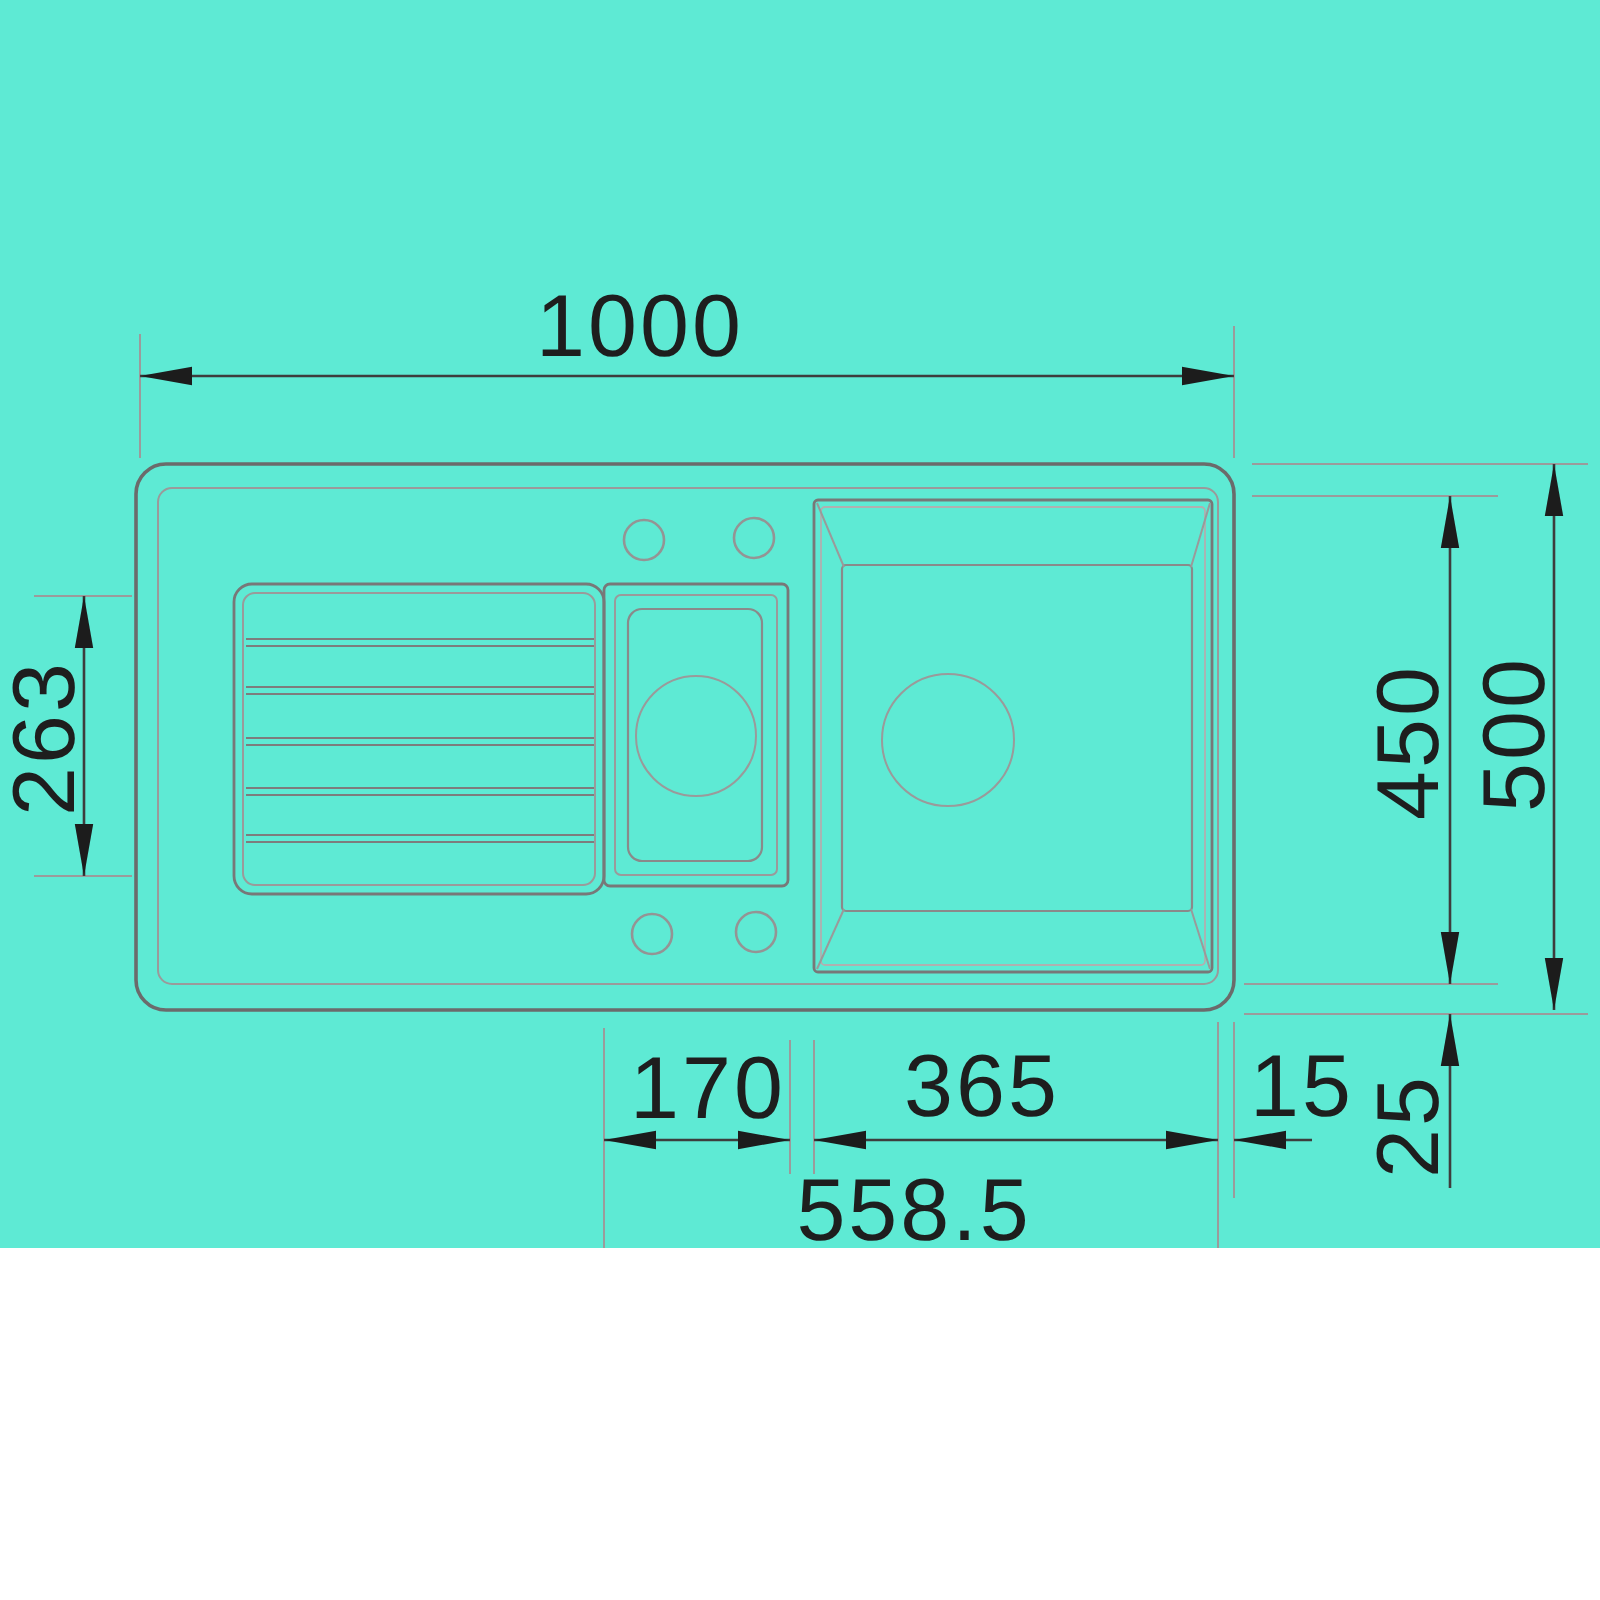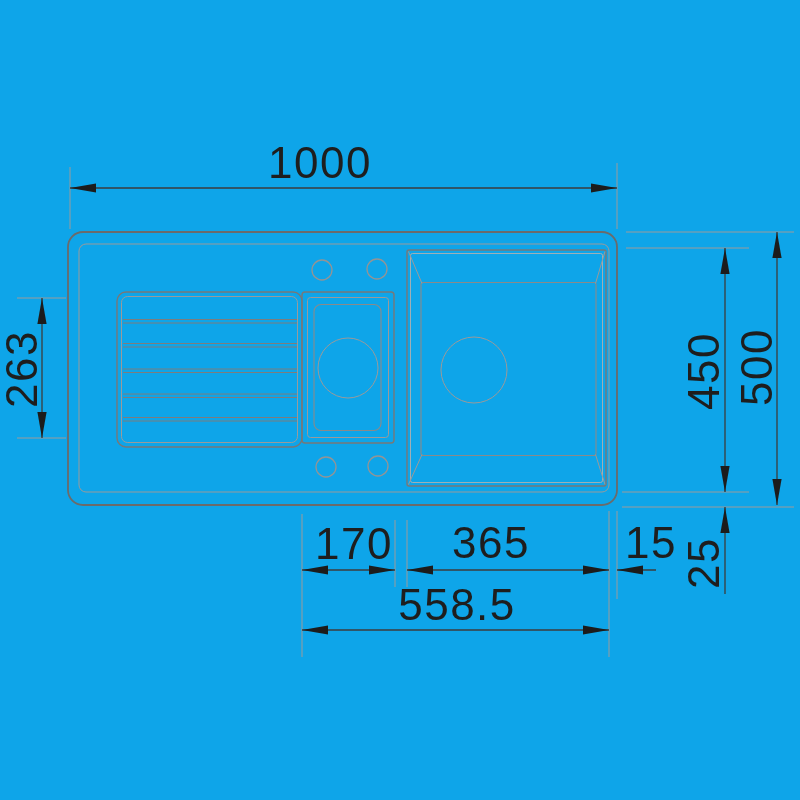--- a/index.html
+++ b/index.html
@@ -1,16 +1,16 @@
 <!DOCTYPE html>
 <html><head>
 <meta charset="utf-8">
 <style>
   html,body{margin:0;padding:0;background:#ffffff;}
-  #canvas{position:relative;width:800px;height:800px;background:#0ea5e9;overflow:hidden;
+  #canvas{position:relative;width:800px;height:624px;background:#5eead4;overflow:hidden;
           font-family:"Liberation Sans",sans-serif;}
   svg{position:absolute;left:0;top:0;}
   .ext{stroke:#9b9b9b;stroke-width:1;fill:none;}
   .dim{stroke:#3d3d3d;stroke-width:1.3;fill:none;}
   .arrow{fill:#1c1c1c;stroke:none;}
   .part{stroke:#787878;stroke-width:1.4;fill:none;}
   .part-light{stroke:#9a9a9a;stroke-width:1;fill:none;}
   .part-mid{stroke:#8a8a8a;stroke-width:1.1;fill:none;}
   .part-faint{stroke:#b0b0b0;stroke-width:0.9;fill:none;}
   .outer{stroke:#6b6b6b;stroke-width:1.8;fill:none;}

